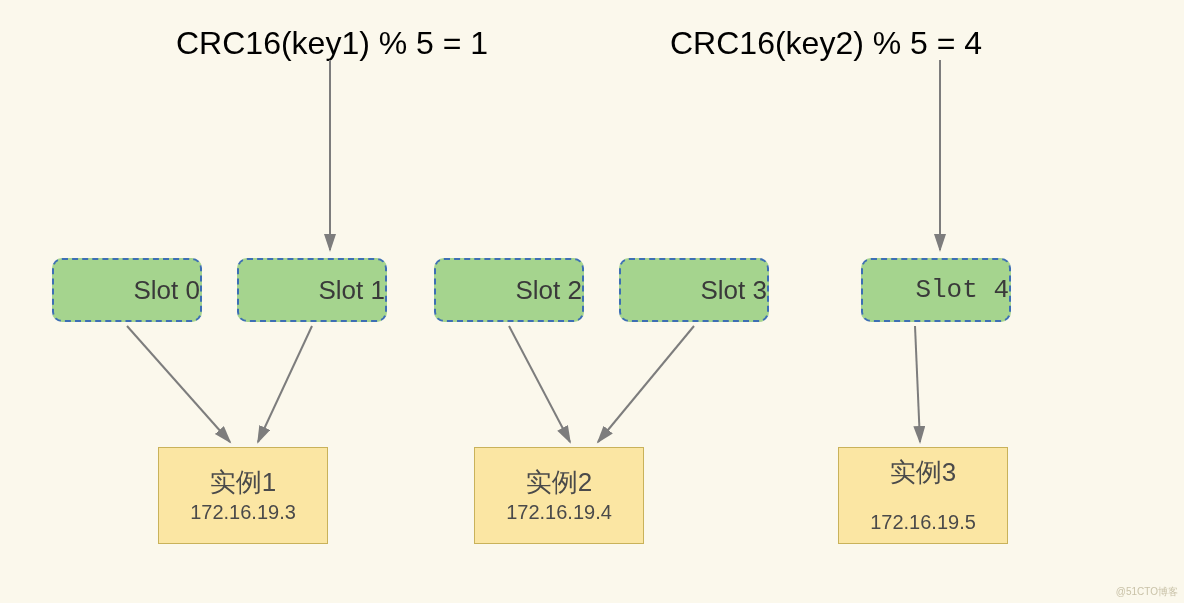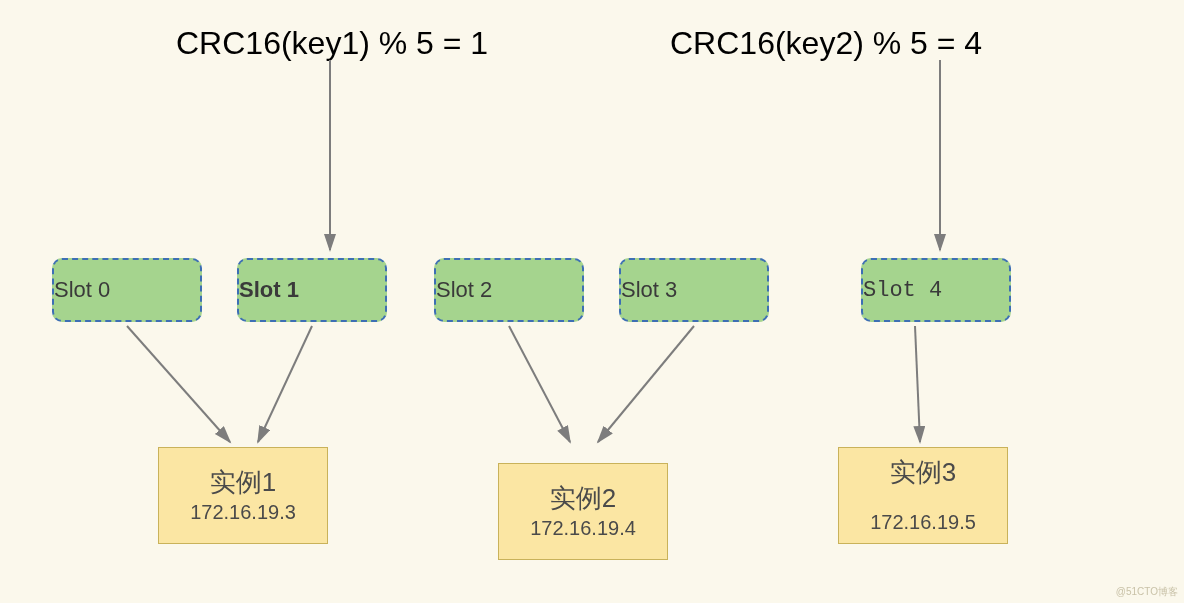--- a/index.html
+++ b/index.html
@@ -20,22 +20,22 @@
   }
   .slot {
     position: absolute;
     width: 150px;
     height: 64px;
     background: #a5d48e;
     border: 2.5px dashed #3d6fb4;
     border-radius: 10px;
     display: flex;
     align-items: center;
-    justify-content: flex-start;
-    font-size: 22px;
+    justify-content: flex-end;
+    font-size: 26px;
     color: #3a3a3a;
   }
   .instance {
     position: absolute;
     width: 170px;
     height: 97px;
     background: #fbe6a3;
     border: 1px solid #c9b25a;
     display: flex;
     flex-direction: column;
@@ -68,38 +68,38 @@
 </style>
 </head>
 <body>
 
 <div class="formula" style="left:176px; top:25px;">CRC16(key1) %  5 = 1</div>
 <div class="formula" style="left:670px; top:25px;">CRC16(key2) %  5 = 4</div>
 
 <div class="slot" style="left:52px;  top:258px;">
   <span>Slot 0</span>
 </div>
-<div class="slot" style="left:237px; top:258px;font-weight:bold;">
+<div class="slot" style="left:237px; top:258px;">
   <span>Slot 1</span>
 </div>
 <div class="slot" style="left:434px; top:258px;">
   <span>Slot 2</span>
 </div>
 <div class="slot" style="left:619px; top:258px;">
   <span>Slot 3</span>
 </div>
 <div class="slot" style="left:861px; top:258px;font-family:Liberation Mono, monospace;">
   <span>Slot 4</span>
 </div>
 
 <div class="instance" style="left:158px; top:447px;">
   <div class="title">实例1</div>
   <div class="ip">172.16.19.3</div>
 </div>
-<div class="instance" style="left:498px; top:447px;margin-top:16px;">
+<div class="instance" style="left:474px; top:447px;">
   <div class="title">实例2</div>
   <div class="ip">172.16.19.4</div>
 </div>
 <div class="instance" style="left:838px; top:447px;gap:20px;">
   <div class="title">实例3</div>
   <div class="ip">172.16.19.5</div>
 </div>
 
 <svg class="arrows">
   <defs>

